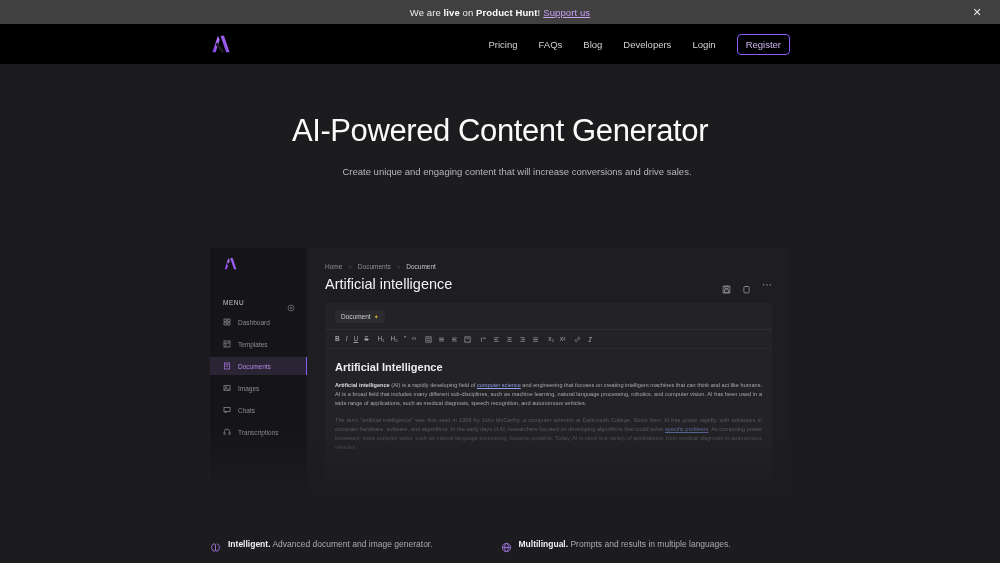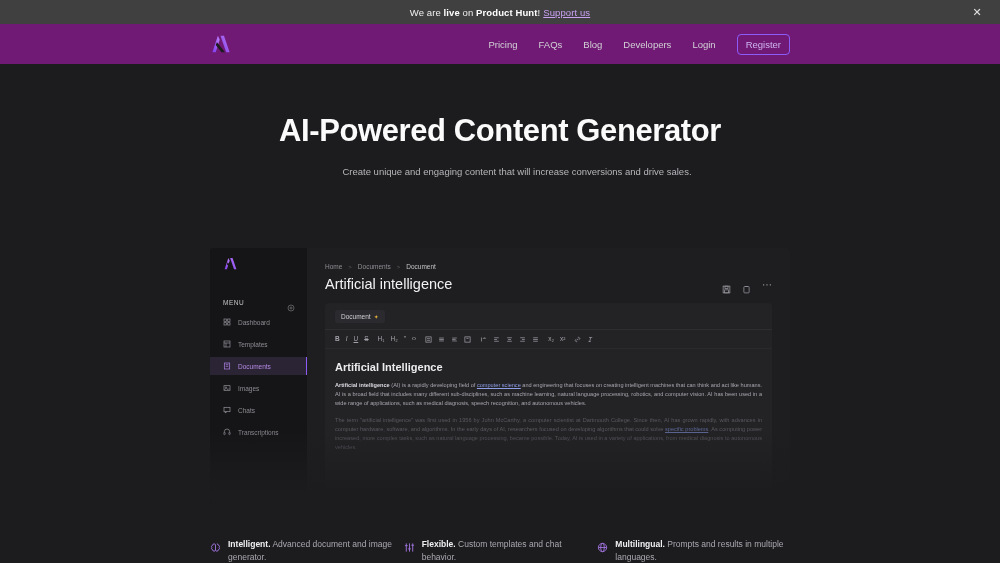--- a/index.html
+++ b/index.html
@@ -24,21 +24,21 @@
   .banner .support { color:#c9a0f2; margin-left:3px; }
   .banner-close {
     position:absolute; right:17px; top:50%; transform:translateY(-50%);
     width:12px; height:12px; color:#e2e2e2; font-size:11px; line-height:12px;
     text-align:center; cursor:pointer;
   }
 
   
   .header {
     height:40px; width:100%;
-    background:#701a75;
+    background:#000000;
     display:flex; align-items:center;
     padding:0 210px;
     position:relative;
     justify-content:space-between;
   }
   .logo { width:22px; height:22px; position:relative; display:block; }
   .nav {
     margin-left:auto; display:flex; align-items:center; gap:21px;
   }
   .nav a {
@@ -47,21 +47,21 @@
   .btn-register {
     font-size:9.5px; color:#cfb4ef;
     border:1px solid #8b5cf6; border-radius:4px;
     padding:4px 8px; background:transparent; cursor:pointer;
     font-family:"Liberation Sans", sans-serif;
   }
 
   
   .hero { text-align:center; padding-top:49px; }
   .hero h1 {
-    font-size:31px; font-weight:bold; color:#fbfbfc; letter-spacing:-.4px;
+    font-size:31px; font-weight:normal; color:#fbfbfc; letter-spacing:-.4px;
   }
   .hero .sub {
     margin-top:17px; font-size:9.5px; color:#b6b6bb;margin-left:34px;
   }
   .cta-wrap { margin-top:25px; }
   .btn-cta {
     background:#c9a2f3; color:#211b2b;
     border:none; border-radius:5px;
     font-size:10px; font-weight:bold;
     padding:8px 17px; cursor:pointer;
@@ -424,33 +424,20 @@
       <svg viewBox="0 0 24 24" width="11" height="11" fill="none" stroke="currentColor" stroke-width="2">
         <path d="M9 4a3 3 0 0 0-3 3 3 3 0 0 0-2 5 3 3 0 0 0 2 5 3 3 0 0 0 3 3 3 3 0 0 0 3-2V6a3 3 0 0 0-3-2z"></path>
         <path d="M15 4a3 3 0 0 1 3 3 3 3 0 0 1 2 5 3 3 0 0 1-2 5 3 3 0 0 1-3 3 3 3 0 0 1-3-2"></path>
       </svg>
     </span>
     <div class="ftxt"><b>Intelligent.</b><span> Advanced document and image generator.</span></div>
   </div>
   <div class="feature">
     <span class="fico">
       <svg viewBox="0 0 24 24" width="11" height="11" fill="none" stroke="currentColor" stroke-width="2">
-        <line x1="5" y1="3" x2="5" y2="21"></line>
-          <line x1="12" y1="3" x2="12" y2="21"></line>
-          <line x1="19" y1="3" x2="19" y2="21"></line>
-        <line x1="2" y1="8" x2="8" y2="8"></line>
-          <line x1="9" y1="15" x2="15" y2="15"></line>
-          <line x1="16" y1="7" x2="22" y2="7"></line>
-      </svg>
-    </span>
-    <div class="ftxt"><b>Flexible.</b><span> Custom templates and chat behavior.</span></div>
-  </div>
-  <div class="feature">
-    <span class="fico">
-      <svg viewBox="0 0 24 24" width="11" height="11" fill="none" stroke="currentColor" stroke-width="2">
         <circle cx="12" cy="12" r="9"></circle>
           <ellipse cx="12" cy="12" rx="4" ry="9"></ellipse>
           <line x1="3" y1="12" x2="21" y2="12"></line>
       </svg>
     </span>
     <div class="ftxt"><b>Multilingual.</b><span> Prompts and results in multiple languages.</span></div>
   </div>
 </div>
 
 </body></html>

